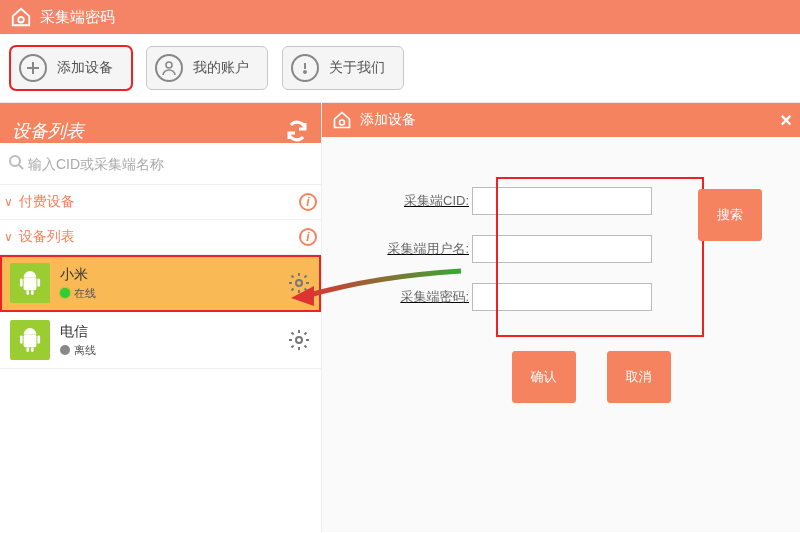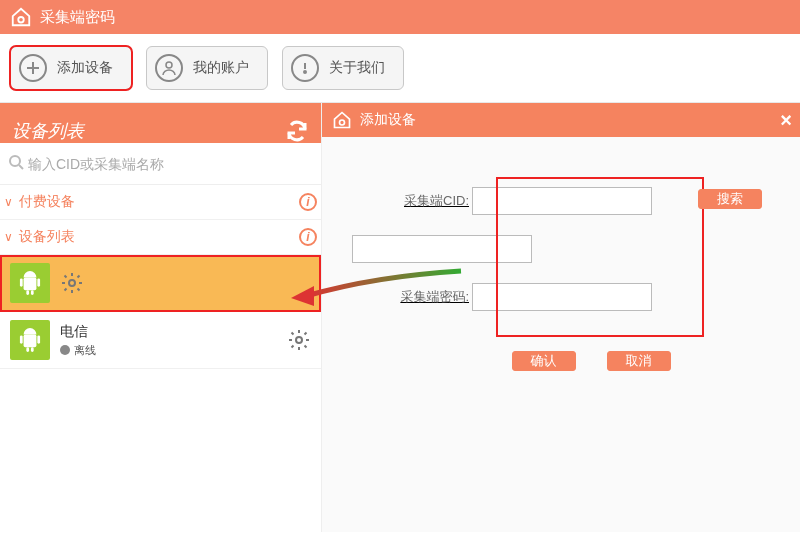--- a/index.html
+++ b/index.html
@@ -43,21 +43,21 @@
 .content { flex: 1; position: relative; background: #fafafa; }
 .panel-header { background: #f5835f; color: #fff; height: 34px; display: flex; align-items: center; padding: 0 10px; font-size: 14px; position: relative; }
 .panel-header .plogo { width: 20px; height: 20px; margin-right: 8px; }
 .panel-header .close { position: absolute; right: 8px; top: 6px; font-size: 20px; cursor: pointer; font-weight: bold; }
 
 .form-area { padding: 50px 30px 20px 30px; position: relative; }
 .form-row { display: flex; align-items: center; margin-bottom: 20px; text-decoration: underline; }
 .form-label { width: 120px; text-align: right; color: #666; font-size: 13px; padding-right: 3px; }
 .form-input { width: 180px; height: 28px; border: 1px solid #bbb; padding: 2px 6px; }
 .fields-box { position: absolute; border: 2px solid #e22; top: 40px; left: 174px; width: 208px; height: 160px; pointer-events: none; }
-.btn { background: #f5835f; color: #fff; border: 1px solid #f5835f; padding: 0 18px; border-radius: 3px; cursor: pointer; font-size: 13px; }
+.btn { background: #f5835f; color: #fff; border: 1px solid #f5835f; padding: 16px 18px; border-radius: 3px; cursor: pointer; font-size: 13px; }
 .btn-row { display: flex; gap: 31px; justify-content: center; margin-top: 40px; padding-left: 60px; }
 .search-btn-wrap { position: absolute; top: 52px; right: 38px; }
 
 .arrow { position: absolute; top: 266px; left: 286px; width: 180px; height: 40px; pointer-events: none; z-index: 5; }
 
 </style>
 </head>
 <body>
 
 <div class="titlebar">
@@ -135,20 +135,27 @@
             <rect x="5" y="8" width="14" height="14" rx="2"></rect>
             <circle cx="9" cy="5" r="1"></circle>
             <circle cx="15" cy="5" r="1"></circle>
             <path d="M5 8a7 7 0 0 1 14 0z"></path>
             <rect x="1" y="9" width="3" height="9" rx="1.5"></rect>
             <rect x="20" y="9" width="3" height="9" rx="1.5"></rect>
             <rect x="8" y="22" width="3" height="5" rx="1.5"></rect>
             <rect x="13" y="22" width="3" height="5" rx="1.5"></rect>
           </svg>
       </div>
+      <div class="dev-info">
+        <span class="dev-name">小米</span>
+        <span class="dev-status">
+            <span class="dot green"></span>
+            <span>在线</span>
+          </span>
+      </div>
       <span class="gear">
         <svg viewBox="0 0 24 24" fill="none" stroke="#777" stroke-width="2">
             <circle cx="12" cy="12" r="3"></circle>
             <path d="M12 2v3M12 19v3M2 12h3M19 12h3M4.5 4.5l2 2M17.5 17.5l2 2M19.5 4.5l-2 2M6.5 17.5l-2 2"></path>
           </svg>
       </span>
     </div>
 
     <div class="device-row">
       <div class="dev-icon">
@@ -190,20 +197,21 @@
       <span>添加设备</span>
       <span class="close">×</span>
     </div>
     <div class="form-area">
       <div class="fields-box"></div>
       <div class="form-row">
         <span class="form-label">采集端CID:</span>
         <input class="form-input" type="text" style="">
       </div>
       <div class="form-row">
+        <span class="form-label">采集端用户名:</span>
         <input class="form-input" type="text" style="">
       </div>
       <div class="form-row">
         <span class="form-label">采集端密码:</span>
         <input class="form-input" type="password" style="">
       </div>
       <div class="search-btn-wrap">
         <button class="btn">搜索</button>
       </div>
       <div class="btn-row">

